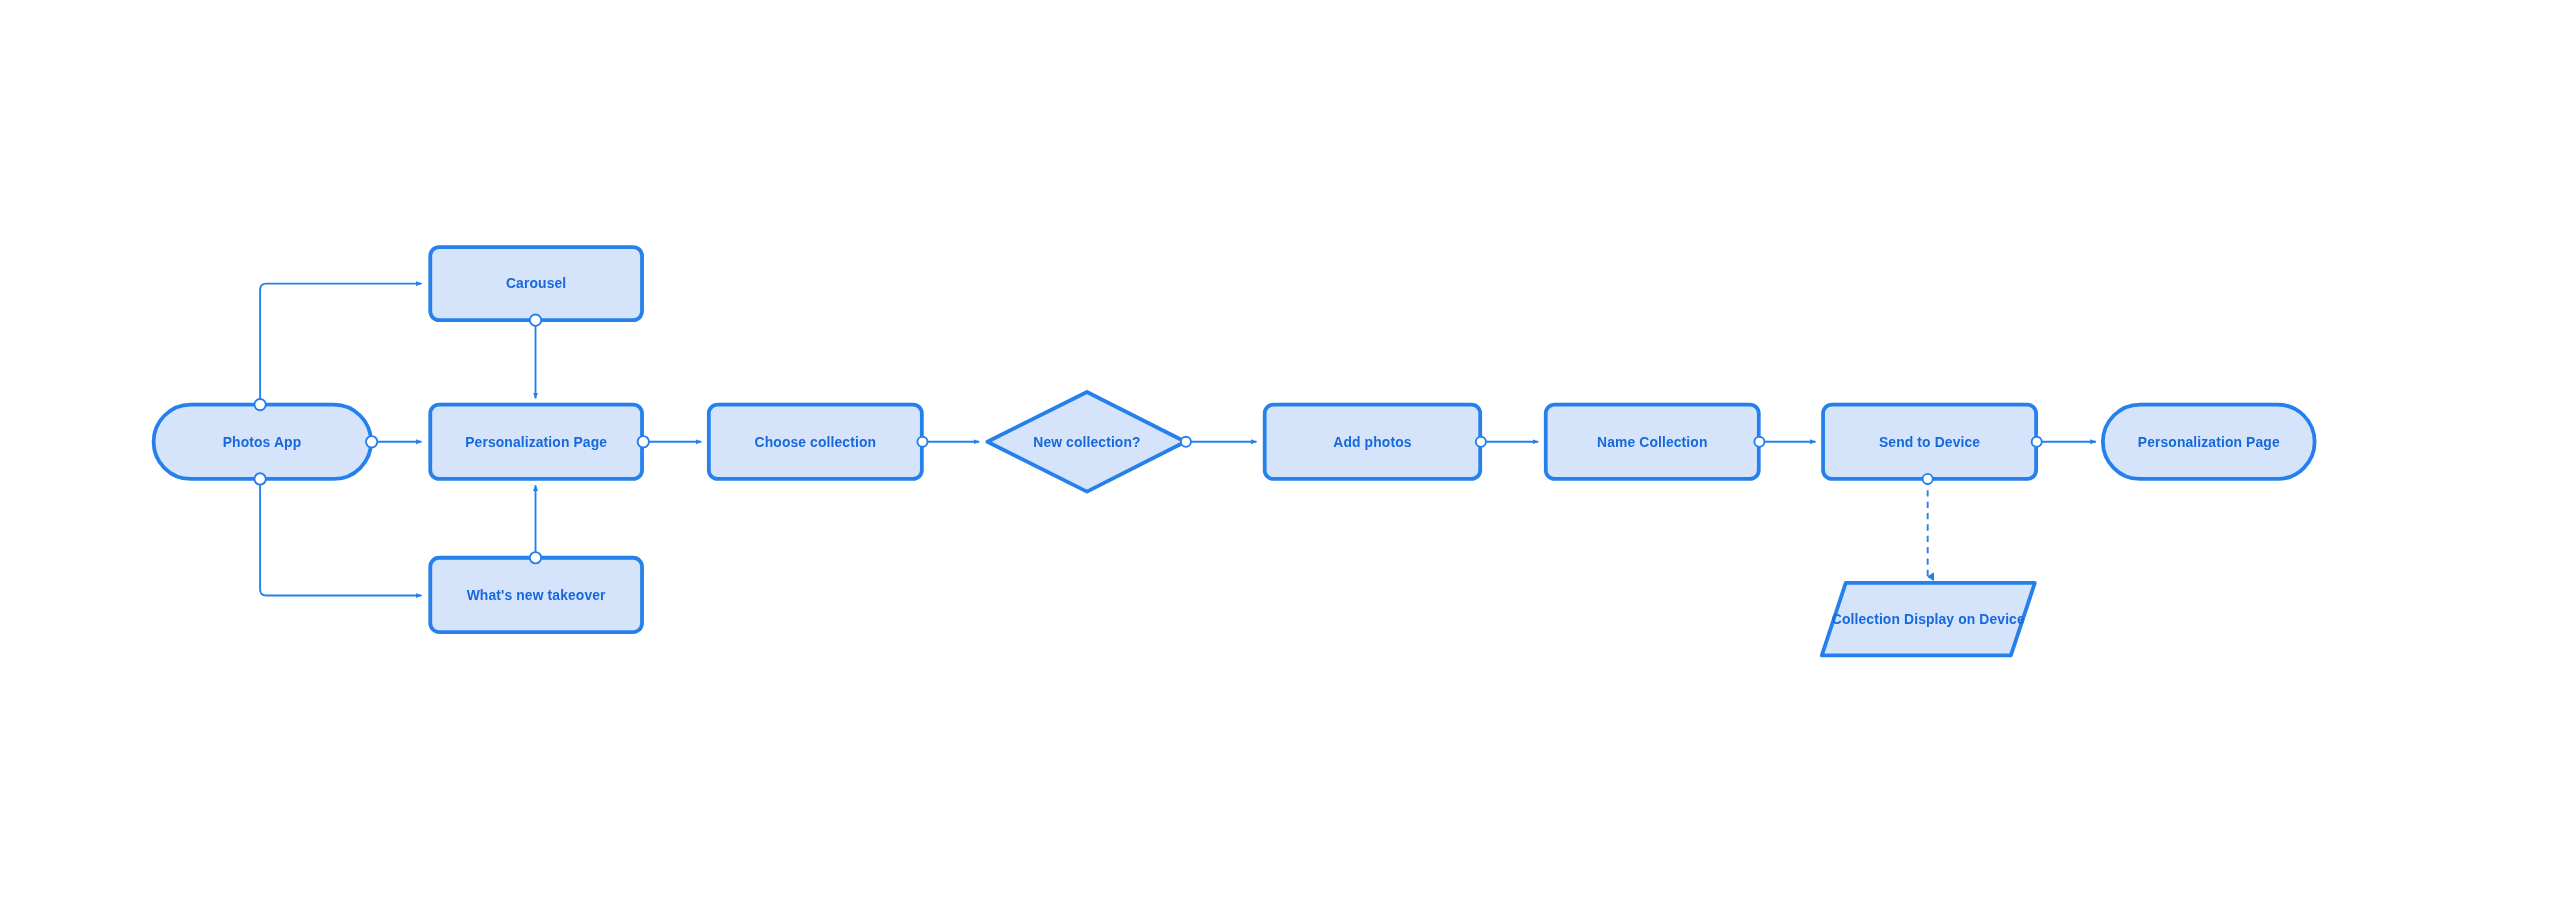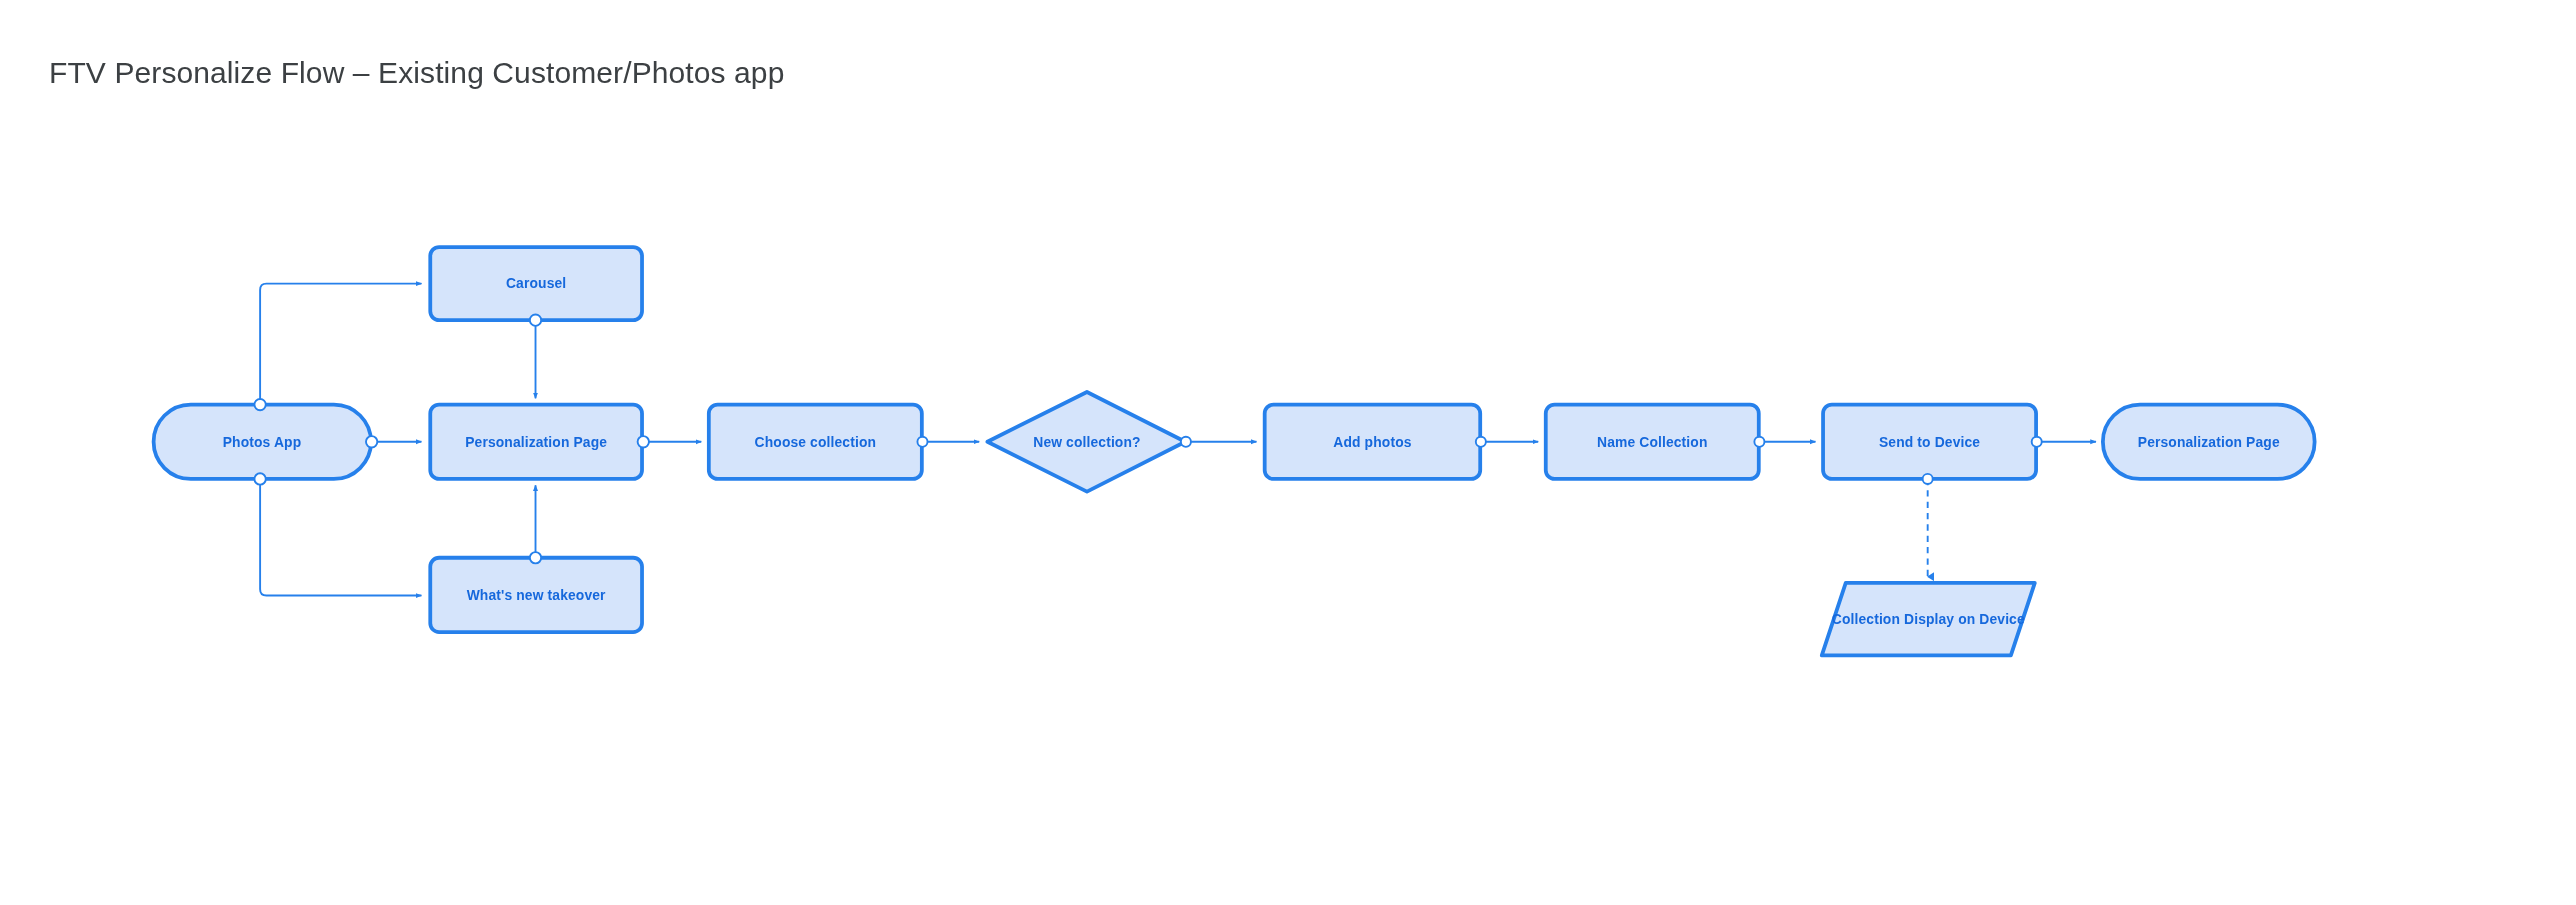--- a/index.html
+++ b/index.html
@@ -71,21 +71,20 @@
     fill: #ffffff;
     stroke: #2680eb;
     stroke-width: 3;
   }
 </style>
 </head>
 <body>
 
 <div id="canvas">
 
-  <div class="page-title">FTV Personalize Flow – Existing Customer/Photos app</div>
 
   <svg class="flow" viewBox="0 0 4086 1436" xmlns="http://www.w3.org/2000/svg">
 
     <defs>
       <marker id="arrowSolid" markerWidth="10" markerHeight="10" refX="9" refY="4" orient="auto" markerUnits="userSpaceOnUse">
         <path d="M0,0 L10,4 L0,8 z" fill="#2680eb"></path>
       </marker>
       <marker id="arrowDash" markerWidth="14" markerHeight="12" refX="7" refY="10" orient="auto" markerUnits="userSpaceOnUse">
         <path d="M0,0 L14,0 L7,11 z" fill="#2680eb"></path>
       </marker>

